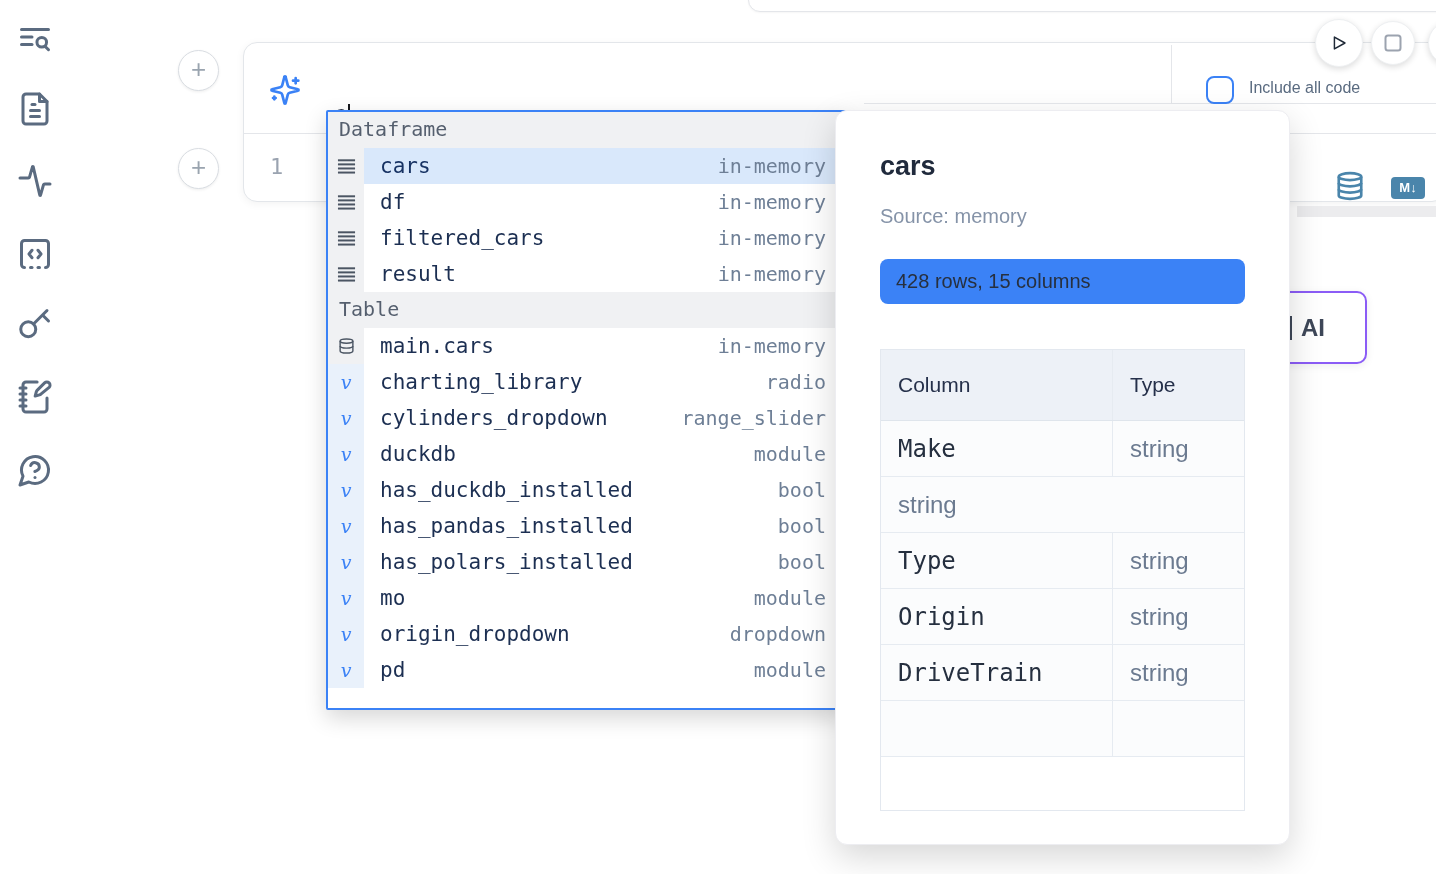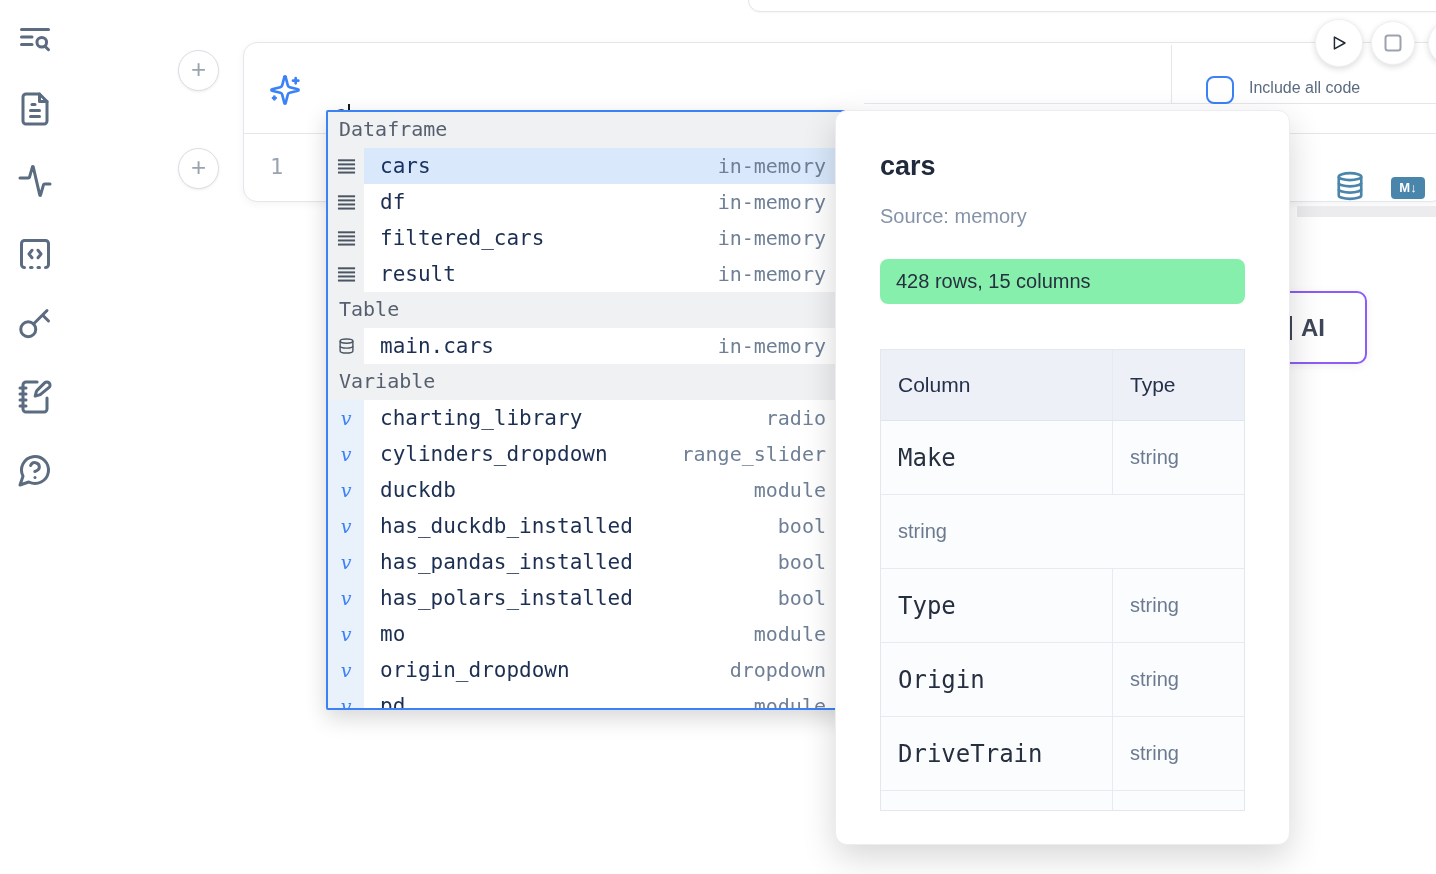--- a/index.html
+++ b/index.html
@@ -84,31 +84,31 @@
 
   
   .preview-panel {
     position:absolute; left:835px; top:110px; width:455px; height:735px;
     background:#fff; border:1px solid #ededf1; border-radius:12px;
     box-shadow:0 12px 34px rgba(0,0,0,.16); z-index:30;
   }
   .pv-title { position:absolute; left:44px; top:40px; font-size:27px; font-weight:bold; color:#202a3c; }
   .pv-source { position:absolute; left:44px; top:94px; font-size:20px; color:#8593a8; }
   .pv-badge {
-    position:absolute; left:44px; right:44px; top:148px; height:45px; background:#86efac;
+    position:absolute; left:44px; right:44px; top:148px; height:45px; background:#3b82f6;
     border-radius:8px; font-size:20px; color:#27303f; line-height:45px; padding-left:16px;
   }
   .pv-table { position:absolute; left:44px; right:44px; top:238px; height:462px; overflow:hidden; border:1px solid #e3e8ef; }
   .pv-hrow { display:flex; height:71px; background:#edf1f7; border-bottom:1px solid #dfe5ec; }
   .pv-hcell { font-size:21px; color:#25304a; display:flex; align-items:center; padding-left:17px; }
-  .pv-row { display:flex; height:74px; background:#fbfcfd; border-bottom:1px solid #e6ebf1; }
+  .pv-row { display:flex; height:56px; background:#fbfcfd; border-bottom:1px solid #e6ebf1; }
   .pv-col1 { flex:0 0 232px; border-right:1px solid #e6ebf1; display:flex; align-items:center; padding-left:17px; }
   .pv-col2 { flex:1; display:flex; align-items:center; padding-left:17px; }
   .pv-name { font-family:"DejaVu Sans Mono", monospace; font-size:24px; color:#252f3f; }
-  .pv-type { font-size:20px; color:#6b7a90; }
+  .pv-type { font-size:24px; color:#6b7a90; }
 
   
   .ai-card {
     position:absolute; left:1252px; top:291px; width:115px; height:73px;
     background:#fff; border:2px solid #8b5cf6; border-radius:10px;
     box-shadow:0 2px 8px rgba(0,0,0,.07); z-index:10; cursor:pointer;
     display:flex; align-items:center; padding-left:34px;
   }
   .ai-bar { width:4px; height:24px; background:#3e4758; margin-right:9px; }
   .ai-label { font-size:24px; font-weight:bold; color:#3e4758; }
@@ -281,21 +281,20 @@
         <div class="ac-gutter">
           <svg width="17" height="18" viewBox="0 0 24 24" fill="none" stroke="#4b5563" stroke-width="2">
             <ellipse cx="12" cy="5" rx="9" ry="3"></ellipse>
             <path d="M3 5v7a9 3 0 0 0 18 0V5"></path>
             <path d="M3 12v7a9 3 0 0 0 18 0v-7"></path>
           </svg>
         </div>
         <div class="ac-name">main.cars</div>
         <div class="ac-type">in-memory</div>
       </div>
-      <div class="ac-header">Variable</div>
       <div class="ac-row kind-variable">
         <div class="ac-gutter">
           <span class="var-glyph">v</span>
         </div>
         <div class="ac-name">charting_library</div>
         <div class="ac-type">radio</div>
       </div>
       <div class="ac-row kind-variable">
         <div class="ac-gutter">
           <span class="var-glyph">v</span>

